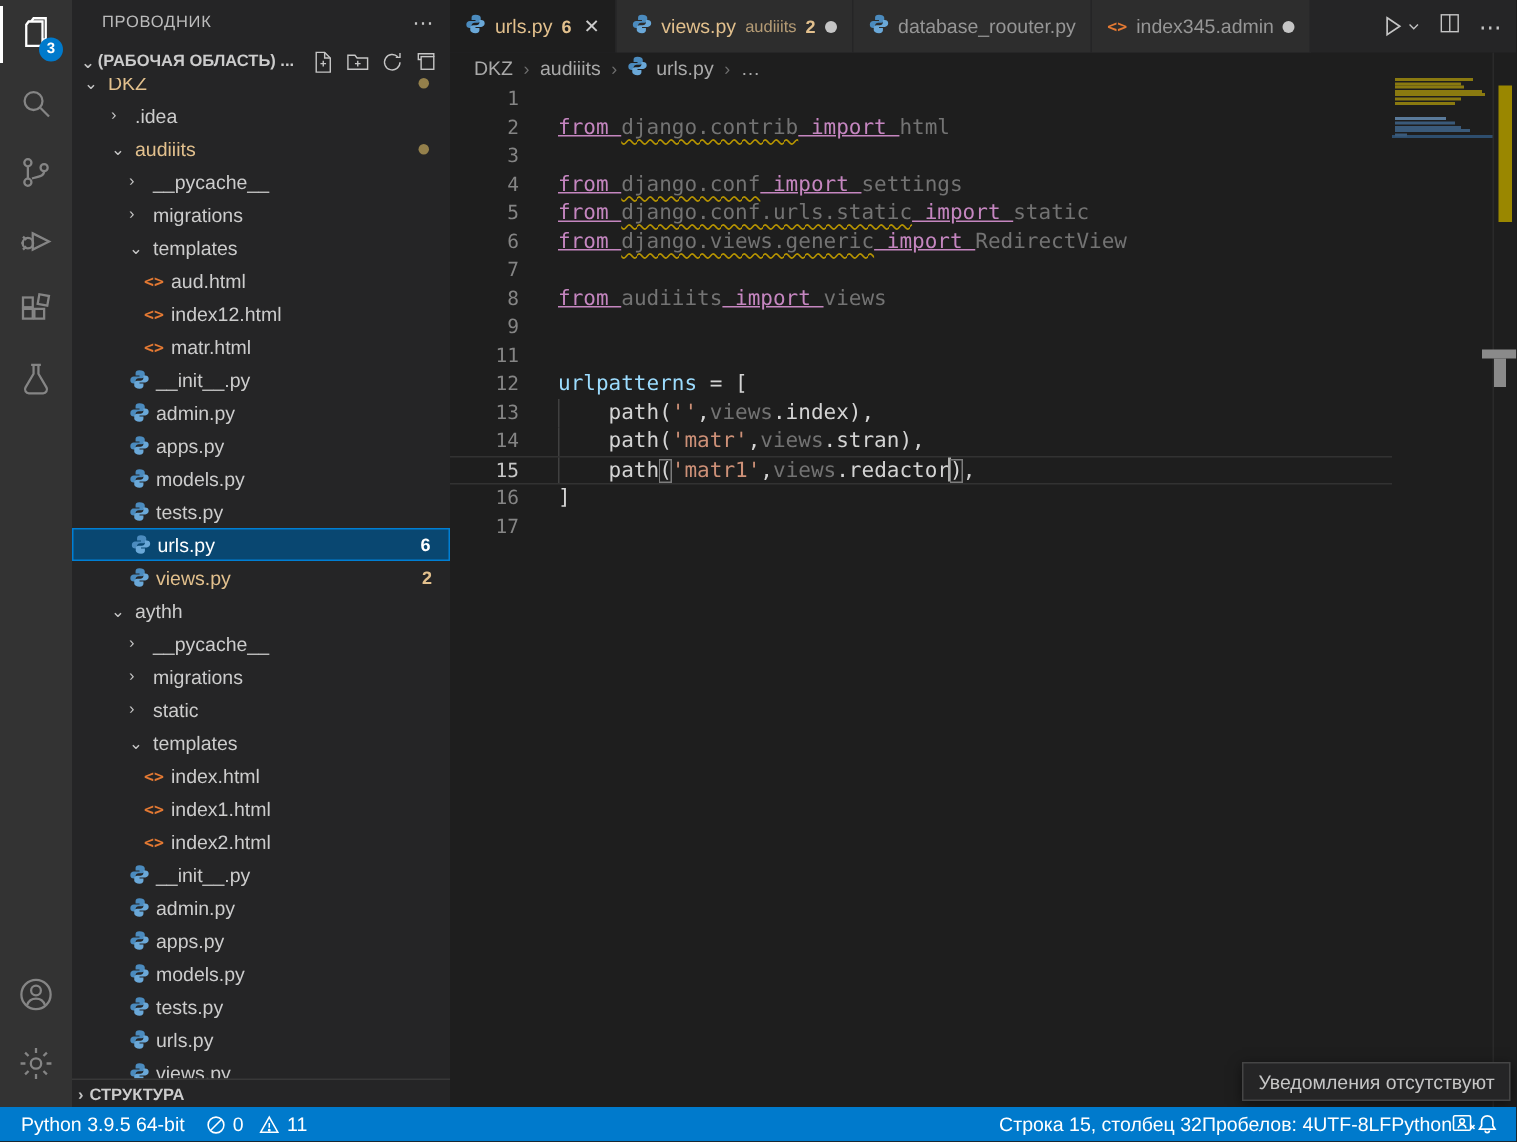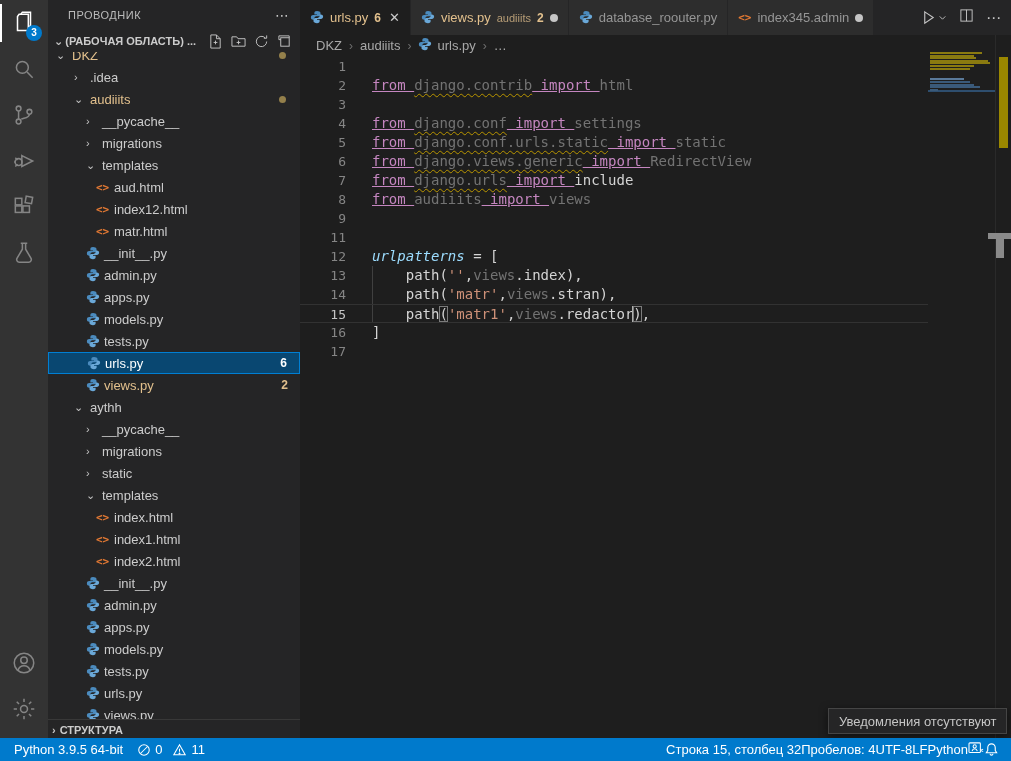--- a/index.html
+++ b/index.html
@@ -51,36 +51,36 @@
   #breadcrumbs .sep{color:#6e6e6e;font-size:12px;}
   #breadcrumbs .crumb{display:flex;align-items:center;gap:5px;}
   
   #code{position:absolute;left:0;top:56px;right:83px;bottom:0;font-family:"DejaVu Sans Mono","Liberation Mono",monospace;font-size:14px;padding-top:1px;}
   .crow{position:relative;height:19px;line-height:19px;white-space:pre;box-sizing:border-box;}
   .crow .ln{position:absolute;left:0;width:46px;text-align:right;color:#858585;font-size:13px;}
   .crow .ctext{position:absolute;left:72px;top:0;height:19px;}
   .crow.cur{border-top:1px solid #323232;border-bottom:1px solid #323232;}
   .crow.cur .ln{color:#c6c6c6;}
   .crow .guide{position:absolute;left:72px;top:0;bottom:0;border-left:1px solid #404040;}
-  .tk-k{color:#c586c0;text-decoration:underline;}.tk-m{color:#737373;}.tk-d{color:#d4d4d4;}.tk-s{color:#ce9178;}.tk-v{color:#9cdcfe;font-style:italic;}
+  .tk-k{color:#c586c0;text-decoration:underline;}.tk-m{color:#737373;}.tk-d{color:#d4d4d4;}.tk-s{color:#ce9178;}.tk-v{color:#9cdcfe;}
   .sq{text-decoration:underline;text-decoration-style:wavy;text-decoration-color:#b89500;text-decoration-thickness:1px;text-underline-offset:3px;}
   .bm{box-shadow:inset 0 0 0 1px #7c7c7c;}
   .caret{display:inline-block;width:2px;height:16px;background:#aeafad;vertical-align:-3px;margin:0 -1px;}
   
   #minimap{position:absolute;top:35px;right:15px;width:68px;bottom:0;}
   .mm-bar{position:absolute;height:3px;}
   #mm-curline{position:absolute;left:0;right:0;top:55px;height:2px;background:#2e4e6e;}
   #scrollbar{position:absolute;top:35px;right:0;width:15px;bottom:0;border-left:1px solid #2a2a2a;}
   #ovr-warn{position:absolute;left:3px;top:22px;width:9px;height:91px;background:#9a8700;}
   #ovr-t-h{position:absolute;left:-8px;top:198px;width:23px;height:6px;background:#8a8a8a;}
   #ovr-t-v{position:absolute;left:0px;top:204px;width:8px;height:19px;background:#8a8a8a;}
   
   #statusbar{position:absolute;left:0;right:0;bottom:0;height:23px;background:#007acc;color:#ffffff;display:flex;align-items:center;font-size:13px;}
   #sb-left{display:flex;align-items:center;gap:14px;padding-left:14px;}
-  #sb-right{margin-left:auto;display:flex;align-items:flex-start;gap:0;padding-right:12px;}
+  #sb-right{margin-left:auto;display:flex;align-items:flex-end;gap:0;padding-right:12px;}
   .sb-item{display:flex;align-items:center;gap:4px;cursor:pointer;white-space:nowrap;}
   .sb-item svg{display:block;}
   
   #tooltip{position:absolute;left:828px;top:708px;height:26px;box-sizing:border-box;background:#252526;border:1px solid #454545;color:#c5c5c5;font-size:13px;display:flex;align-items:center;padding:0 10px;box-shadow:0 2px 8px rgba(0,0,0,.5);}
 </style>
 </head>
 <body>
 
 <div id="app">
 
@@ -470,21 +470,21 @@
           <span>…</span>
         </span>
       </div>
     <div id="code">
         <div class="crow"><span class="ln">1</span><span class="ctext"></span></div>
         <div class="crow"><span class="ln">2</span><span class="ctext"><span class="tk-k">from </span><span class="tk-m sq">django.contrib</span><span class="tk-k"> import </span><span class="tk-m">html</span></span></div>
         <div class="crow"><span class="ln">3</span></div>
         <div class="crow"><span class="ln">4</span><span class="ctext"><span class="tk-k">from </span><span class="tk-m sq">django.conf</span><span class="tk-k"> import </span><span class="tk-m">settings</span></span></div>
         <div class="crow"><span class="ln">5</span><span class="ctext"><span class="tk-k">from </span><span class="tk-m sq">django.conf.urls.static</span><span class="tk-k"> import </span><span class="tk-m">static</span></span></div>
         <div class="crow"><span class="ln">6</span><span class="ctext"><span class="tk-k">from </span><span class="tk-m sq">django.views.generic</span><span class="tk-k"> import </span><span class="tk-m">RedirectView</span></span></div>
-        <div class="crow"><span class="ln">7</span><span class="ctext"><span class="tk-k">from </span><span class="tk-m sq">django.urls</span><span class="tk-k"> import </span><span class="tk-d">include</span></span></div>
+        <div class="crow"><span class="ln">7</span></div>
         <div class="crow"><span class="ln">8</span><span class="ctext"><span class="tk-k">from </span><span class="tk-m">audiiits</span><span class="tk-k"> import </span><span class="tk-m">views</span></span></div>
         <div class="crow"><span class="ln">9</span><span class="ctext"></span></div>
         <div class="crow"><span class="ln">11</span><span class="ctext"></span></div>
         <div class="crow"><span class="ln">12</span><span class="ctext"><span class="tk-v">urlpatterns</span><span class="tk-d"> = [</span></span></div>
         <div class="crow"><span class="ln">13</span><span class="guide"></span><span class="ctext"><span class="tk-d">    path(</span><span class="tk-s">''</span><span class="tk-d">,</span><span class="tk-m">views</span><span class="tk-d">.index),</span></span></div>
         <div class="crow"><span class="ln">14</span><span class="guide"></span><span class="ctext"><span class="tk-d">    path(</span><span class="tk-s">'matr'</span><span class="tk-d">,</span><span class="tk-m">views</span><span class="tk-d">.stran),</span></span></div>
         <div class="crow cur"><span class="ln">15</span><span class="guide"></span><span class="ctext"><span class="tk-d">    path</span><span class="tk-d bm">(</span><span class="tk-s">'matr1'</span><span class="tk-d">,</span><span class="tk-m">views</span><span class="tk-d">.redactor</span><span class="caret"></span><span class="tk-d bm">)</span><span class="tk-d">,</span></span></div>
         <div class="crow"><span class="ln">16</span><span class="ctext"><span class="tk-d">]</span></span></div>
         <div class="crow"><span class="ln">17</span><span class="ctext"></span></div>
       </div>

